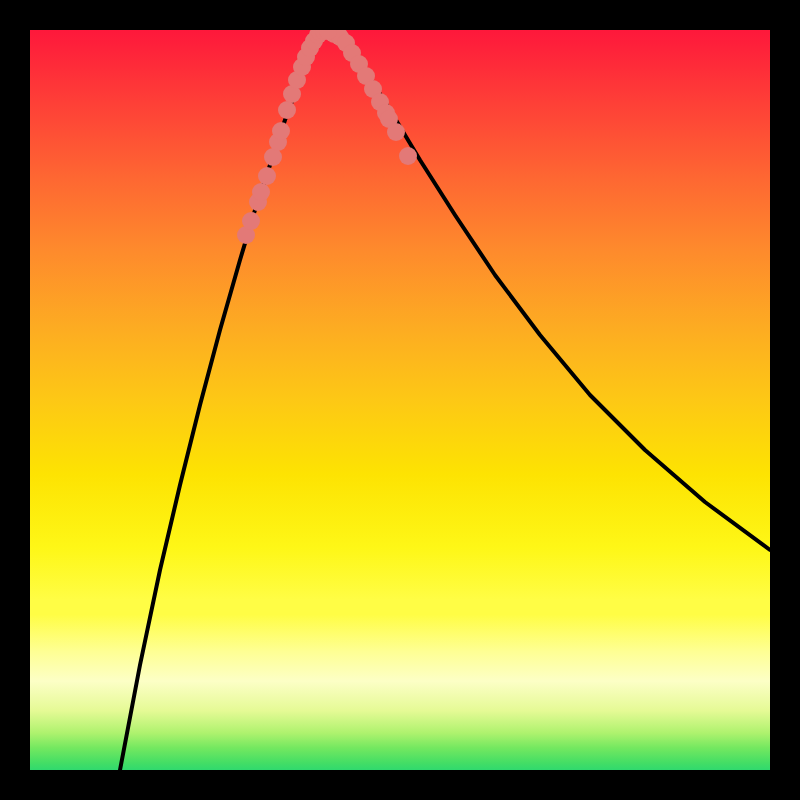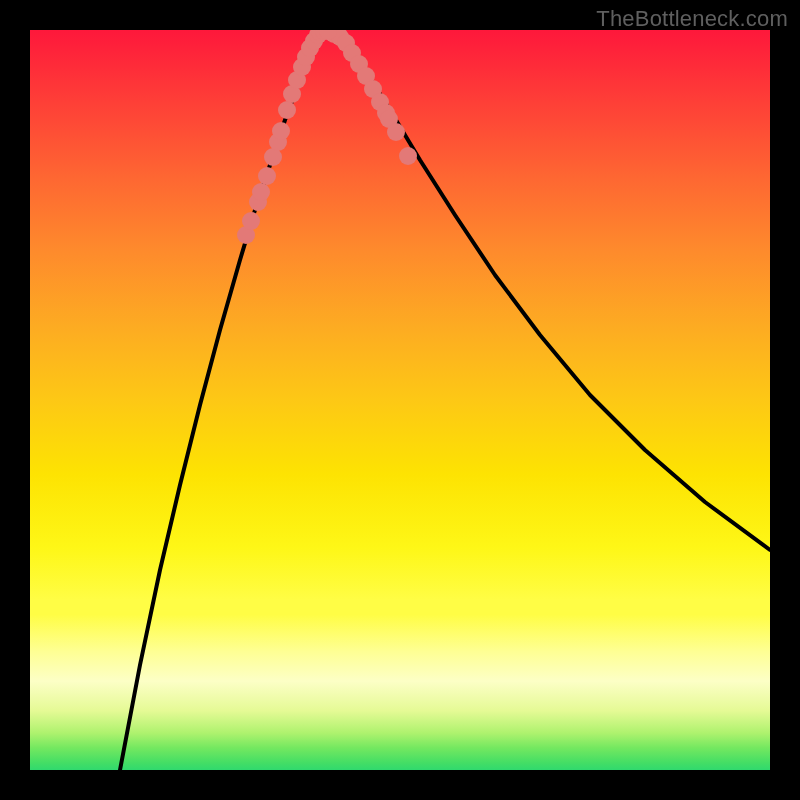--- a/index.html
+++ b/index.html
@@ -59,21 +59,20 @@
     top: 0;
     width: 740px;
     height: 740px;
     pointer-events: none;
   }
 </style>
 </head>
 <body>
 
 <div class="frame">
-  <div class="watermark">TheBottleneck.com</div>
   <div class="plot-area">
     <svg class="overlay" viewBox="0 0 740 740" preserveAspectRatio="none">
       <g id="series-layer">
           <path d="M90 740 L110 635 L130 540 L150 455 L170 375 L190 300 L210 230 L225 180 L240 135 L255 90 L270 50 L285 10" fill="none" stroke="#000000" stroke-width="4" stroke-linecap="round" stroke-linejoin="round"></path>
           <path d="M310 5 L335 40 L360 80 L390 130 L425 185 L465 245 L510 305 L560 365 L615 420 L675 472 L740 520" fill="none" stroke="#000000" stroke-width="4" stroke-linecap="round" stroke-linejoin="round"></path>
           <circle cx="216" cy="205" r="9" fill="#e37977"></circle>
           <circle cx="221" cy="191" r="9" fill="#e37977"></circle>
           <circle cx="228" cy="172" r="9" fill="#e37977"></circle>
           <circle cx="231" cy="162" r="9" fill="#e37977"></circle>
           <circle cx="237" cy="146" r="9" fill="#e37977"></circle>

